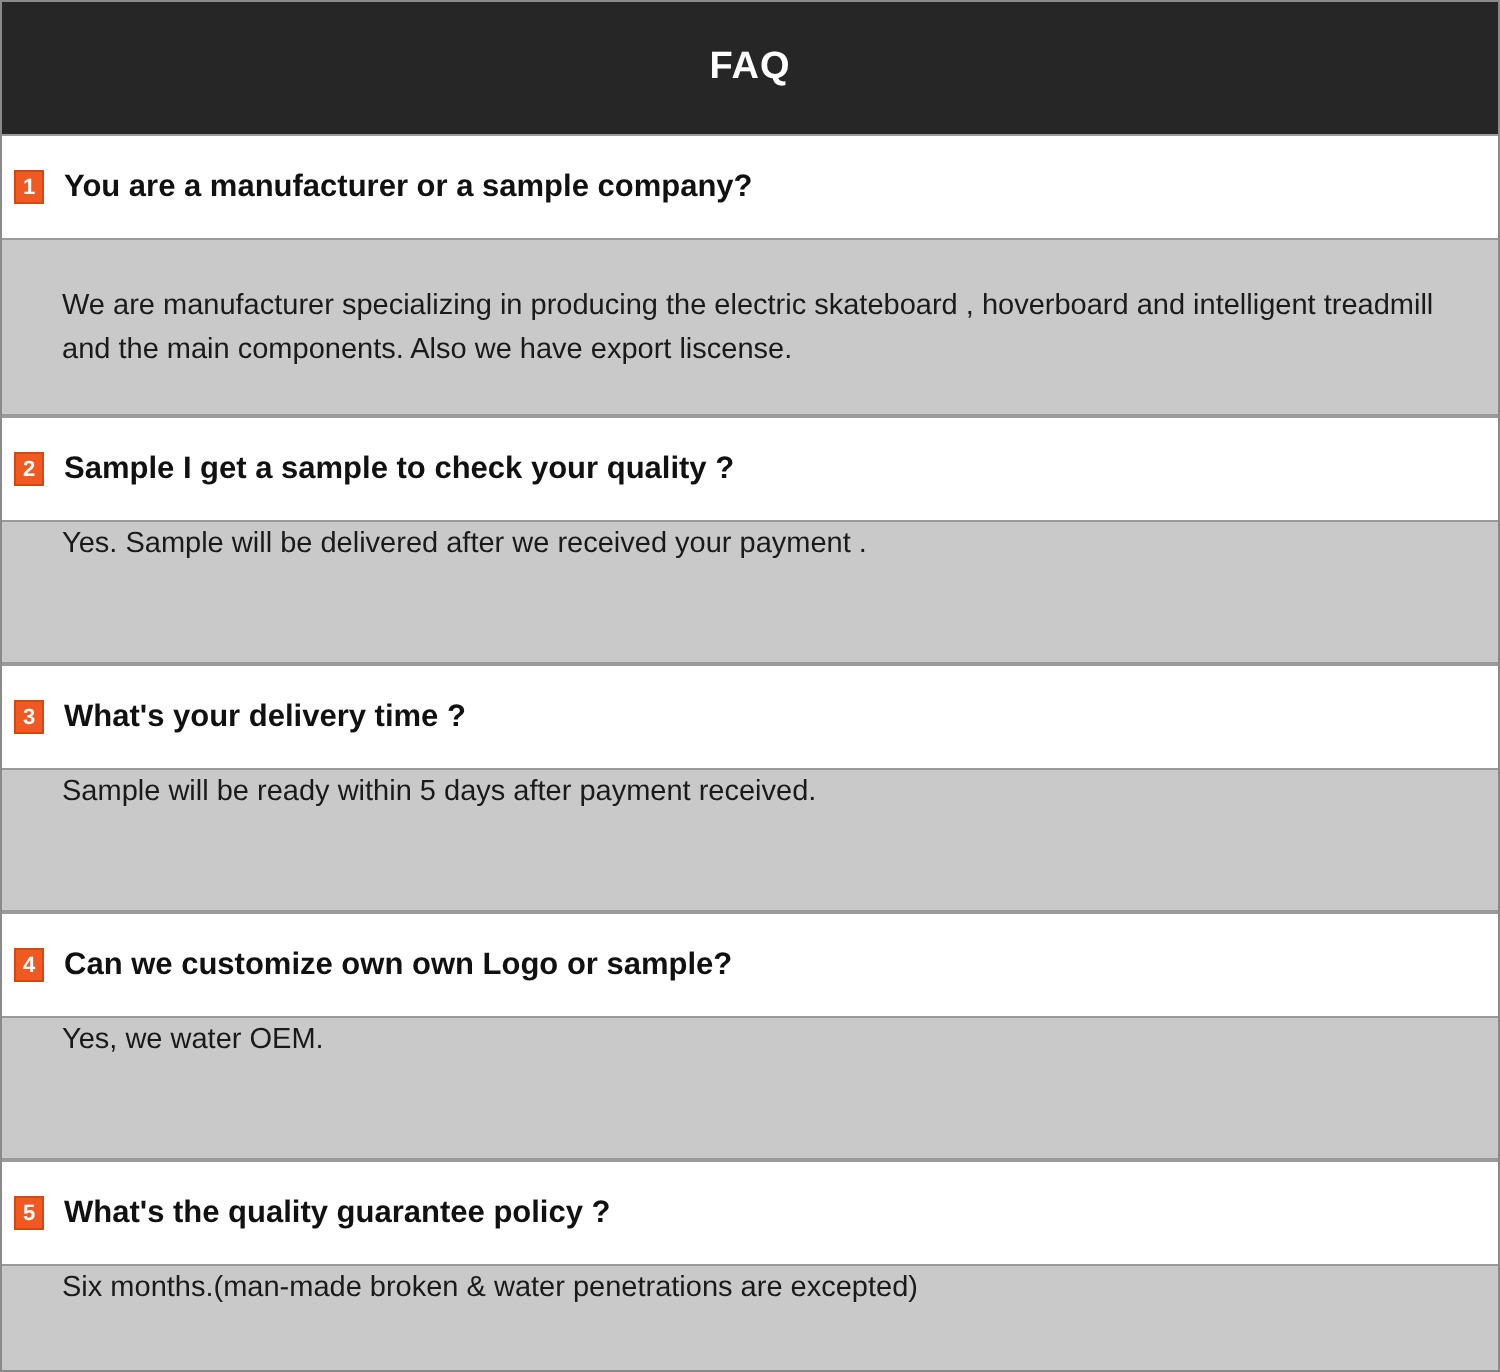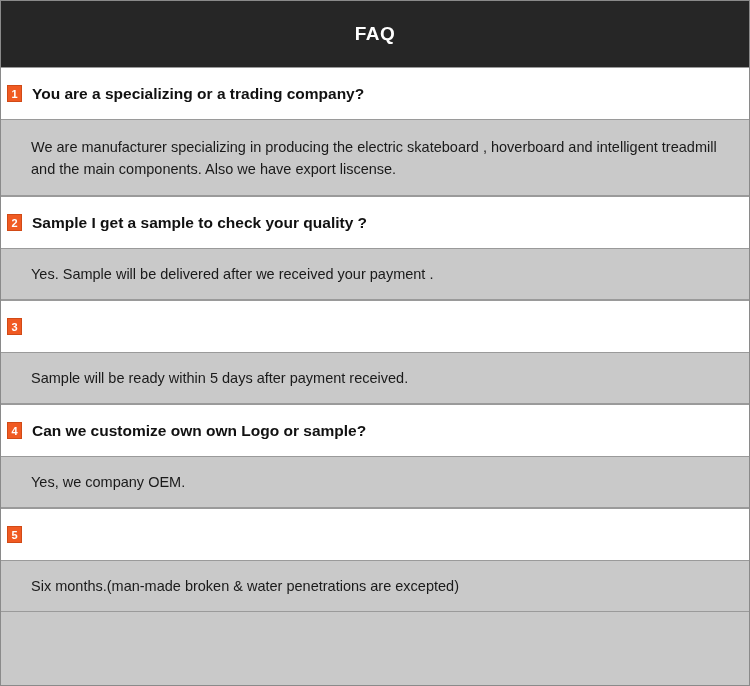--- a/index.html
+++ b/index.html
@@ -69,89 +69,91 @@
     margin-right: 10px;
     border: 1px solid #d14a16;
   }
   .q-text {
     font-size: 15.5px;
     font-weight: bold;
     color: #111111;
   }
   .answer-row {
     background: #c9c9c9;
-    height: 51px;
+    height: 71px;
     display: flex;
-    align-items: center;
+    align-items: flex-start;
     padding: 0 28px 0 30px;
     border-bottom: 1px solid #9a9a9a;
   }
   .a-text {
     font-size: 14.5px;
     line-height: 22px;
     color: #1a1a1a;
   }
   .answer-row.tall {
-    height: 76px;
+    height: 88px;
     align-items: center;
   }
 </style>
 </head>
 <body>
 
 <div class="page">
 
   <div class="faq-header">
     <div class="faq-header-title">FAQ</div>
   </div>
 
   <div class="faq-body">
 
     <div class="qa-block">
       <div class="question-row">
         <span class="q-num">1</span>
-        <span class="q-text">You are a specializing or a trading company?</span>
+        <span class="q-text">You are a manufacturer or a sample company?</span>
       </div>
       <div class="answer-row tall">
         <span class="a-text">We are manufacturer specializing in producing the electric skateboard , hoverboard and intelligent treadmill and the main components. Also we have export liscense.</span>
       </div>
     </div>
 
     <div class="qa-block">
       <div class="question-row">
         <span class="q-num">2</span>
         <span class="q-text">Sample I get a sample to check your quality ?</span>
       </div>
       <div class="answer-row">
         <span class="a-text">Yes. Sample will be delivered after we received your payment .</span>
       </div>
     </div>
 
     <div class="qa-block">
       <div class="question-row">
         <span class="q-num">3</span>
+        <span class="q-text">What's your delivery time ?</span>
       </div>
       <div class="answer-row">
         <span class="a-text">Sample will be ready within 5 days after payment received.</span>
       </div>
     </div>
 
     <div class="qa-block">
       <div class="question-row">
         <span class="q-num">4</span>
         <span class="q-text">Can we customize own own Logo or sample?</span>
       </div>
       <div class="answer-row">
-        <span class="a-text">Yes, we company OEM.</span>
+        <span class="a-text">Yes, we water OEM.</span>
       </div>
     </div>
 
     <div class="qa-block">
       <div class="question-row">
         <span class="q-num">5</span>
+        <span class="q-text"> What's the quality guarantee policy ?</span>
       </div>
       <div class="answer-row">
         <span class="a-text">Six months.(man-made broken &amp; water penetrations are excepted)</span>
       </div>
     </div>
 
   </div>
 
 </div>
 

